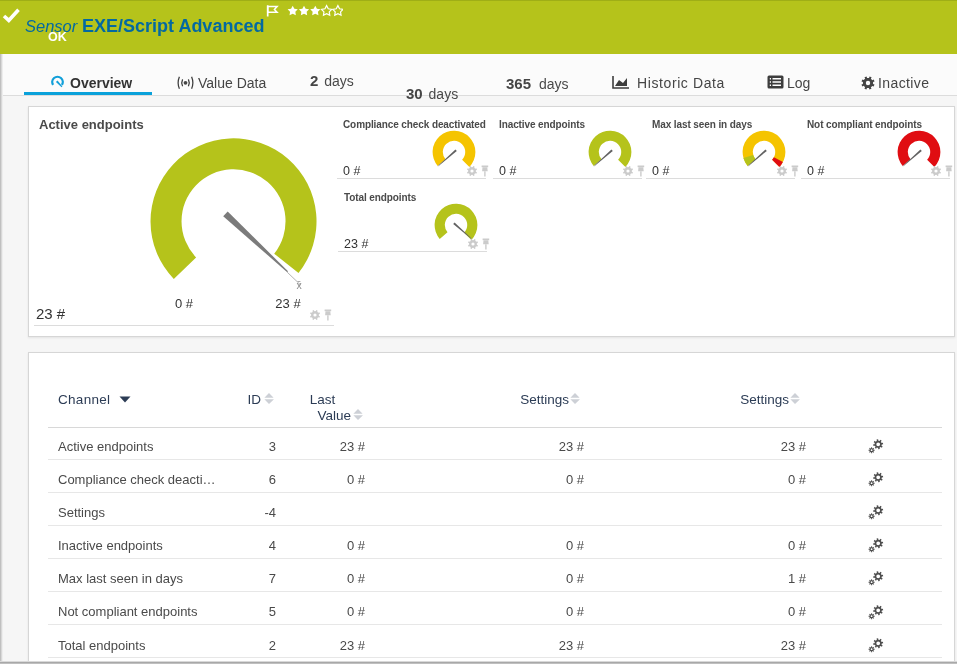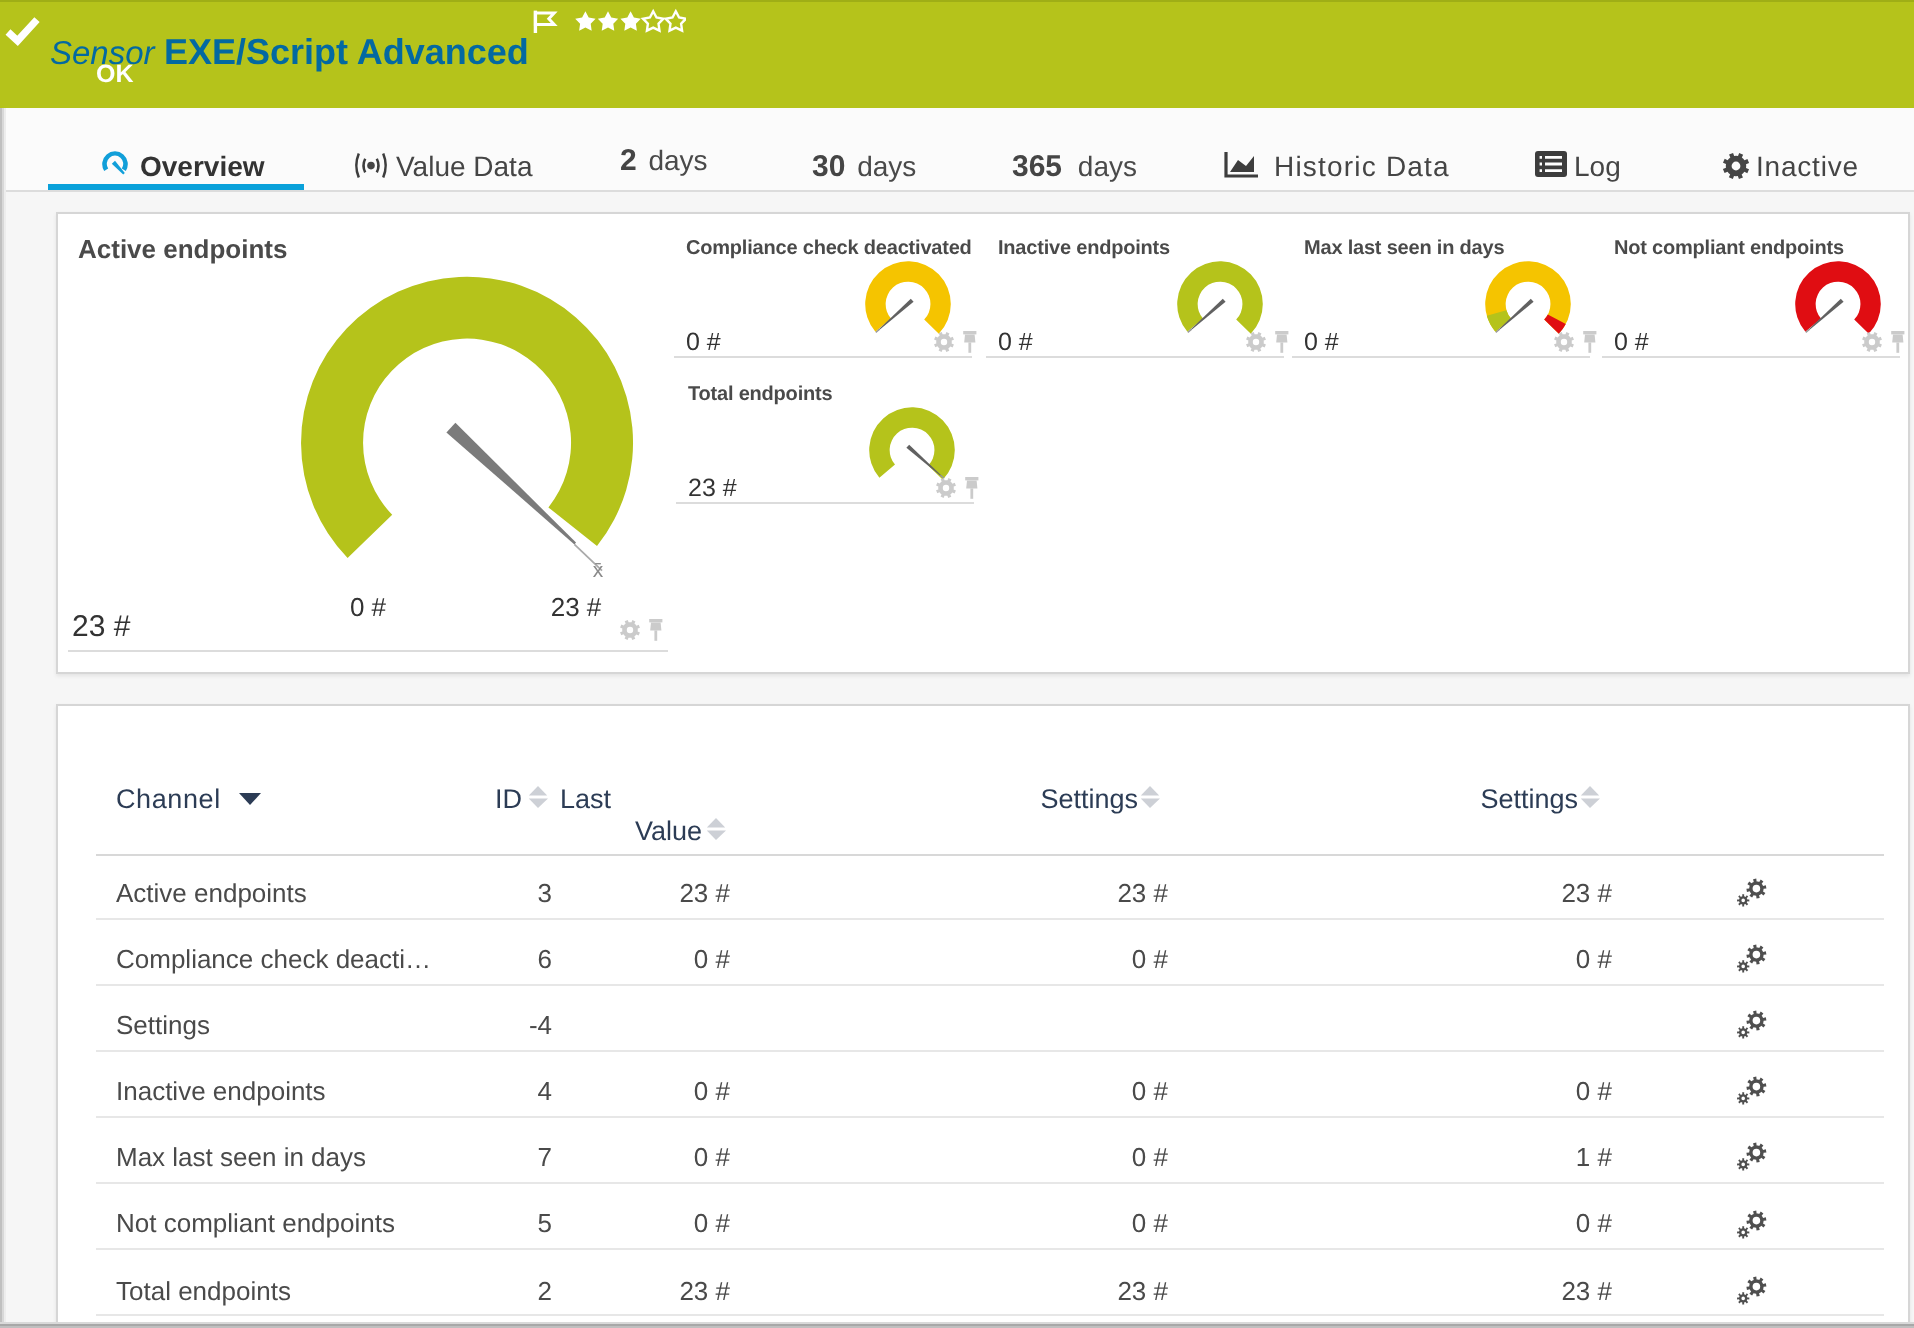--- a/index.html
+++ b/index.html
@@ -41,21 +41,21 @@
   </svg>
 <div class="abs" style="left:70px;top:75px;font-size:14px;font-weight:bold;color:#333;white-space:nowrap">Overview</div>
 <div class="abs" style="left:24px;top:92px;width:128px;height:3px;background:#0aa1da"></div>
 <svg class="abs" style="left:176px;top:76px" width="19" height="14" viewBox="0 0 19 14">
     <circle cx="9.5" cy="6.8" r="1.9" fill="#454545"></circle>
     <path d="M6.6 3.4Q4.9 6.8 6.6 10.2M12.4 3.4Q14.1 6.8 12.4 10.2" fill="none" stroke="#3d3d3d" stroke-width="1.25"></path>
     <path d="M3.4 0.8Q0.9 6.8 3.4 12.8M15.6 0.8Q18.1 6.8 15.6 12.8" fill="none" stroke="#3d3d3d" stroke-width="1.25"></path>
   </svg>
 <div class="abs" style="left:198px;top:75px;font-size:14px;font-weight:normal;color:#454545;white-space:nowrap">Value Data</div>
 <div class="abs" style="left:310px;top:72px;font-size:14px;font-weight:normal;color:#454545;white-space:nowrap"><b style="font-size:15px;margin-right:2px">2</b> <span style="color:#4a4a4a">days</span></div>
-<div class="abs" style="left:406px;top:75px;font-size:14px;font-weight:normal;color:#454545;white-space:nowrap"><b style="font-size:15px;margin-right:2px">30</b> <span style="color:#4a4a4a">days</span></div>
+<div class="abs" style="left:406px;top:85px;font-size:14px;font-weight:normal;color:#454545;white-space:nowrap"><b style="font-size:15px;margin-right:2px">30</b> <span style="color:#4a4a4a">days</span></div>
 <div class="abs" style="left:506px;top:75px;font-size:14px;font-weight:normal;color:#454545;white-space:nowrap"><b style="font-size:15px;margin-right:4px">365</b> <span style="color:#4a4a4a">days</span></div>
 <svg class="abs" style="left:612px;top:75px" width="18" height="14" viewBox="0 0 18 14">
     <path d="M1 1v12h16" fill="none" stroke="#3d3d3d" stroke-width="1.6"></path>
     <path d="M3 11L7 5l4 3 4-5v8z" fill="#3d3d3d"></path>
   </svg>
 <div class="abs" style="left:637px;top:75px;font-size:14px;font-weight:normal;color:#454545;white-space:nowrap"><span style="letter-spacing:0.6px">Historic Data</span></div>
 <svg class="abs" style="left:767px;top:75px" width="17" height="14" viewBox="0 0 17 14">
     <rect x="0.5" y="0.5" width="16" height="13" rx="1.5" fill="#3d3d3d"></rect>
     <path d="M5.5 3.7h8.5M5.5 7h8.5M5.5 10.3h8.5" stroke="#fff" stroke-width="1.4"></path>
     <path d="M2.8 3.7h1.2M2.8 7h1.2M2.8 10.3h1.2" stroke="#fff" stroke-width="1.4"></path>
@@ -158,21 +158,21 @@
 <div class="panel" style="left:28px;top:352px;width:925px;height:309px"></div>
 <div class="hdr" style="left:58px;top:392px;letter-spacing:0.3px">Channel</div>
 <svg class="abs" style="left:119px;top:396px" width="12" height="7" viewBox="0 0 12 7">
     <path d="M0.5 0.5h11L6 6.5z" fill="#2c3c55"></path>
   </svg>
 <div class="hdr" style="left:183px;top:392px;width:78px;text-align:right">ID</div>
 <svg class="abs" style="left:264px;top:393px" width="10" height="11" viewBox="0 0 10 11">
     <path d="M5 0L9.6 4.7H0.4z" fill="#cdd0d6"></path>
     <path d="M5 11L0.4 6.3h9.6z" fill="#cdd0d6"></path>
   </svg>
-<div class="hdr" style="left:280px;top:392px;width:85px;text-align:left">Last</div>
+<div class="hdr" style="left:280px;top:392px;width:85px;text-align:center">Last</div>
 <div class="hdr" style="left:261px;top:408px;width:90px;text-align:right">Value</div>
 <svg class="abs" style="left:353px;top:409px" width="10" height="11" viewBox="0 0 10 11">
     <path d="M5 0L9.6 4.7H0.4z" fill="#cdd0d6"></path>
     <path d="M5 11L0.4 6.3h9.6z" fill="#cdd0d6"></path>
   </svg>
 <div class="hdr" style="left:462px;top:392px;width:107px;text-align:right">Settings</div>
 <svg class="abs" style="left:570px;top:393px" width="10" height="11" viewBox="0 0 10 11">
     <path d="M5 0L9.6 4.7H0.4z" fill="#cdd0d6"></path>
     <path d="M5 11L0.4 6.3h9.6z" fill="#cdd0d6"></path>
   </svg>

